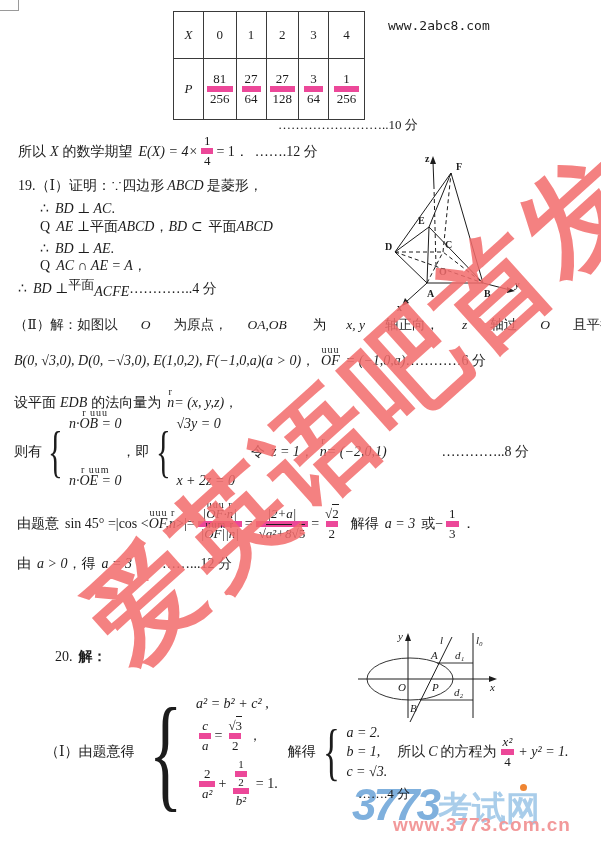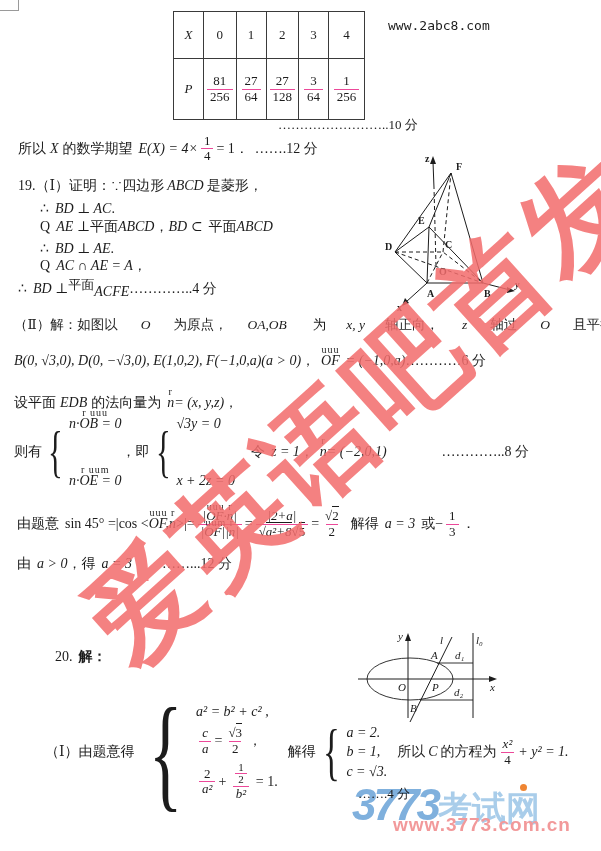--- a/index.html
+++ b/index.html
@@ -8,21 +8,21 @@
   .abs{position:absolute;}
   .ln{position:absolute;display:flex;align-items:center;white-space:nowrap;font-size:14px;line-height:1.25;}
   .base{align-items:baseline;}
   .it{font-style:italic;font-family:"Liberation Serif","DejaVu Serif",serif;}
   .bold{font-weight:bold;}
   .mono{font-family:"DejaVu Sans Mono","Liberation Mono",monospace;}
   .sp6{margin-left:6px;} .sp10{margin-left:10px;} .sp16{margin-left:16px;} .sp30{margin-left:30px;} .sp55{margin-left:55px;}
   
   .fr{display:inline-flex;flex-direction:column;align-items:center;vertical-align:middle;line-height:1.1;margin:0 3px;font-size:13px;}
   .fr .n{padding:0 3px;display:block;}
-  .fr .d{border-top:1px solid #ec4899;padding:0 3px;display:block;}
+  .fr .d{border-top:6px solid #ec4899;padding:0 3px;display:block;}
   .fr.sm{font-size:11px;line-height:1.05;}
   .sq{border-top:1px solid #1c1c1c;padding-top:1px;}
   
   .ovr{position:relative;display:inline-block;}
   .ovr .mk{position:absolute;top:-8px;left:50%;transform:translateX(-50%);font-size:10px;letter-spacing:1px;white-space:nowrap;font-style:normal;}
   
   .brace{display:inline-block;transform:scaleX(0.55);font-weight:300;line-height:1;font-family:"Liberation Serif",serif;}
   .b52{font-size:56px;} .b128{font-size:128px;} .b62{font-size:64px;}
   .col{display:inline-flex;flex-direction:column;justify-content:center;}
   .col.g6 > *{margin:20px 0;}

